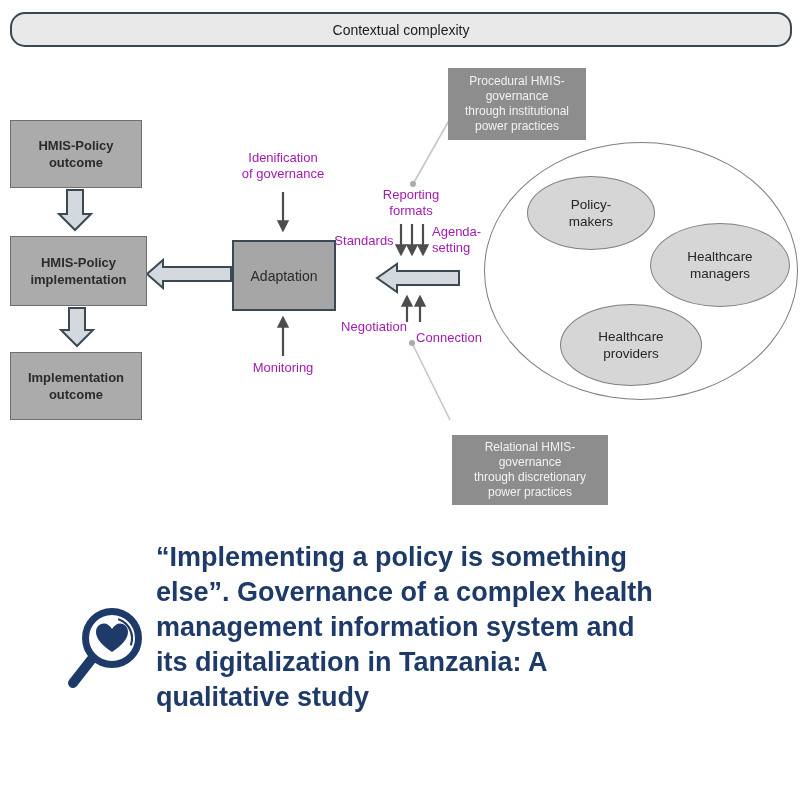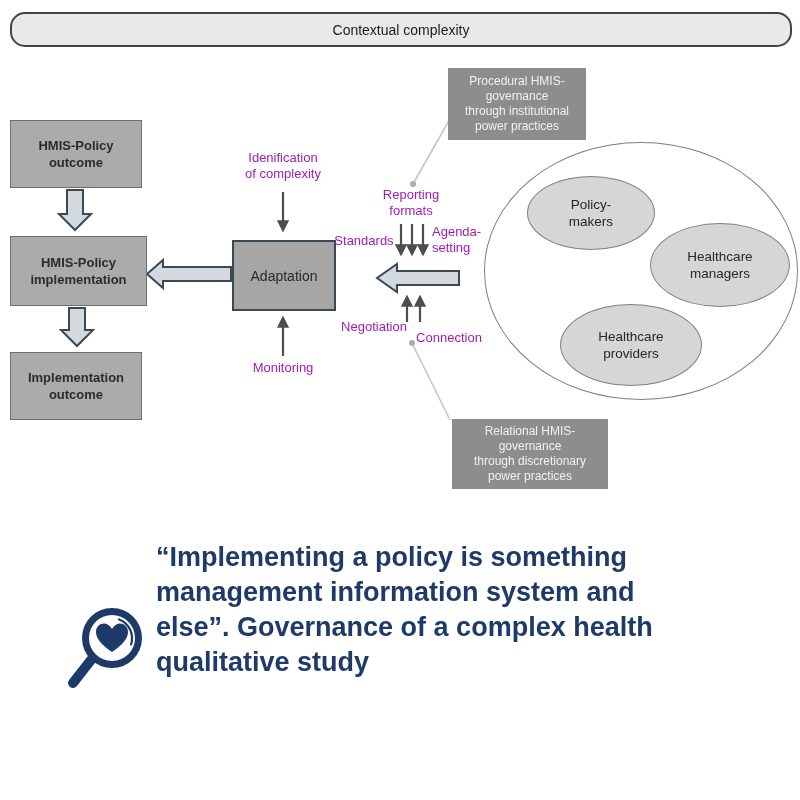--- a/index.html
+++ b/index.html
@@ -104,21 +104,21 @@
     <div>Implementation</div>
     <div>outcome</div>
   </div>
 
   <div class="abs adapt">
     <span>Adaptation</span>
   </div>
 
   <div class="abs lbl" style="left:230px;top:150px;width:106px;">
     <div>Idenification</div>
-    <div>of complexity</div>
+    <div>of governance</div>
   </div>
   <div class="abs lbl" style="left:233px;top:360px;width:100px;">
     <span>Monitoring</span>
   </div>
   <div class="abs lbl" style="left:371px;top:187px;width:80px;">
     <div>Reporting</div>
     <div>formats</div>
   </div>
   <div class="abs lbl" style="left:331px;top:233px;width:66px;">
     <span>Standards</span>
@@ -133,21 +133,21 @@
   <div class="abs lbl" style="left:413px;top:330px;width:72px;">
     <span>Connection</span>
   </div>
 
   <div class="abs gov" style="left:448px;top:68px;width:138px;height:72px;">
     <div>Procedural HMIS-</div>
     <div>governance</div>
     <div>through institutional</div>
     <div>power practices</div>
   </div>
-  <div class="abs gov" style="left:452px;top:419px;width:156px;height:70px;text-align:right;">
+  <div class="abs gov" style="left:452px;top:435px;width:156px;height:70px;text-align:right;">
     <div>Relational HMIS-</div>
     <div>governance</div>
     <div>through discretionary</div>
     <div>power practices</div>
   </div>
 
   <div class="abs big-ellipse"></div>
   <div class="abs actor" style="left:527px;top:176px;width:126px;height:72px;">
     <div>Policy-</div>
     <div>makers</div>
@@ -163,18 +163,19 @@
 
   <svg class="abs" style="left:58px;top:595px;" width="100" height="102" viewBox="0 0 100 102">
     <circle cx="54" cy="43" r="26.5" fill="none" stroke="#1e3a69" stroke-width="7"></circle>
     <path d="M61,24.5 A20,20 0 0 1 73,49.5" fill="none" stroke="#1e3a69" stroke-width="2.2" stroke-linecap="round"></path>
     <path d="M54,57 C 44,50 38,44 38,37 C 38,31.5 42,28.5 46,28.5 C 49,28.5 52,30.5 54,34 C 56,30.5 59,28.5 62,28.5 C 66,28.5 70,31.5 70,37 C 70,44 64,50 54,57 Z" fill="#1e3a69"></path>
     <line x1="33" y1="65" x2="15" y2="88" stroke="#1e3a69" stroke-width="10" stroke-linecap="round"></line>
   </svg>
 
   <div class="abs footer-title">
     <div>“Implementing a policy is something</div>
+    <div>else”. Governance of a complex health</div>
     <div>management information system and</div>
-    <div>else”. Governance of a complex health</div>
+    <div>its digitalization in Tanzania: A</div>
     <div>qualitative study</div>
   </div>
 
 </div>
 
 </body></html>

